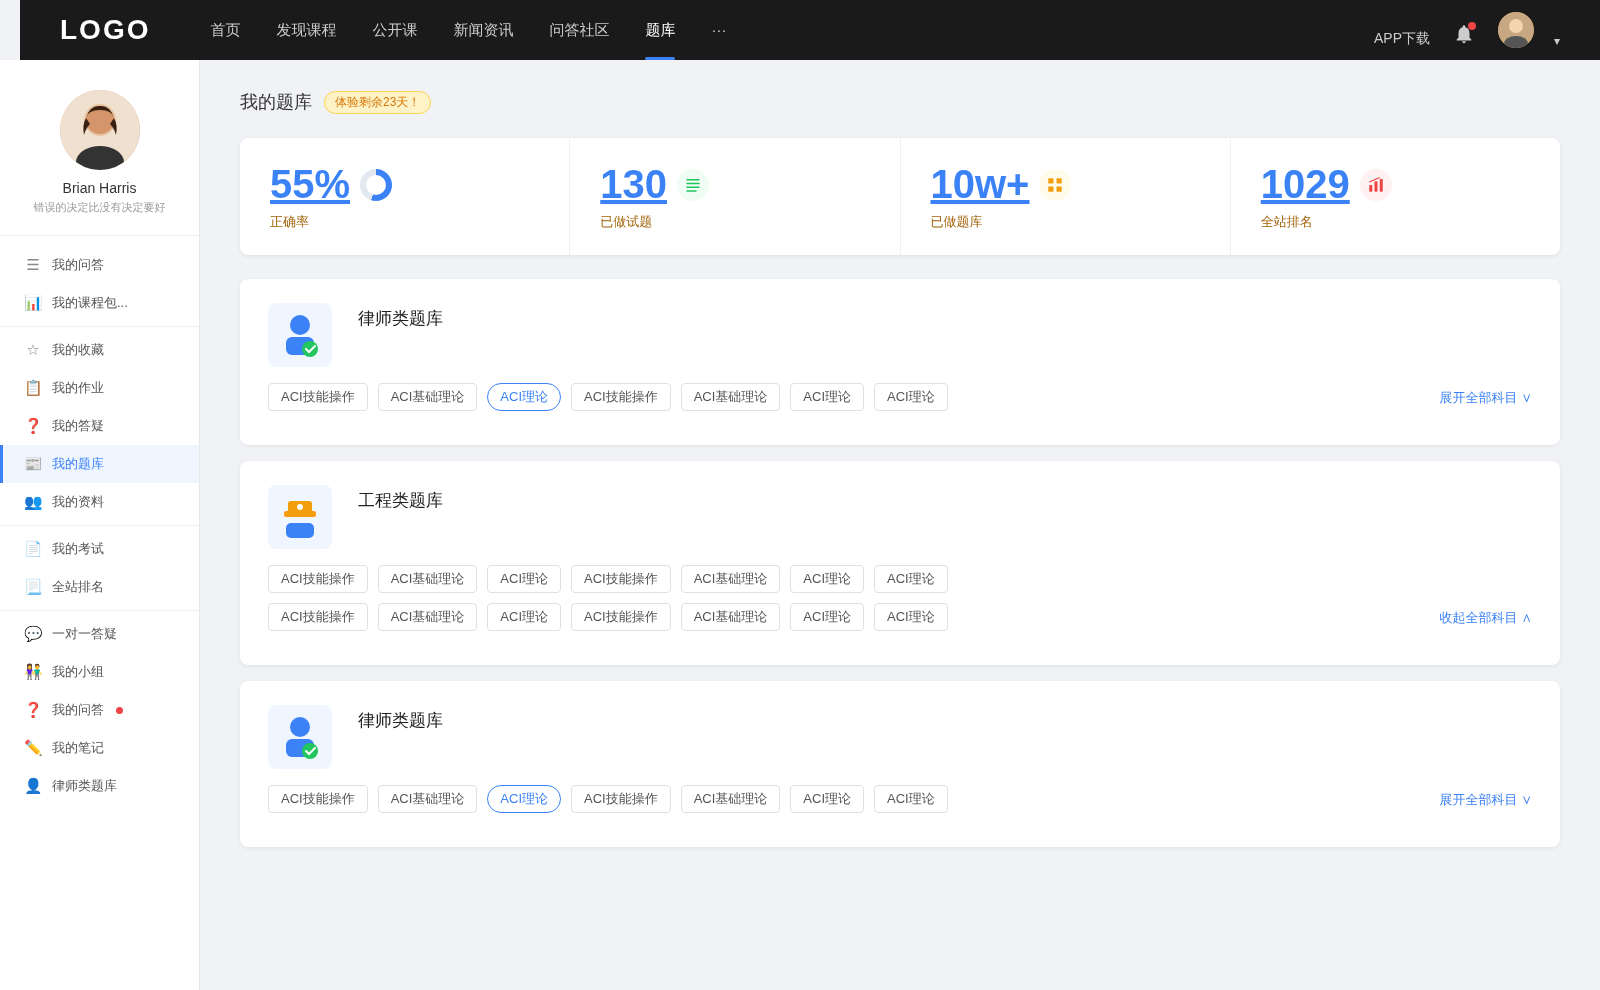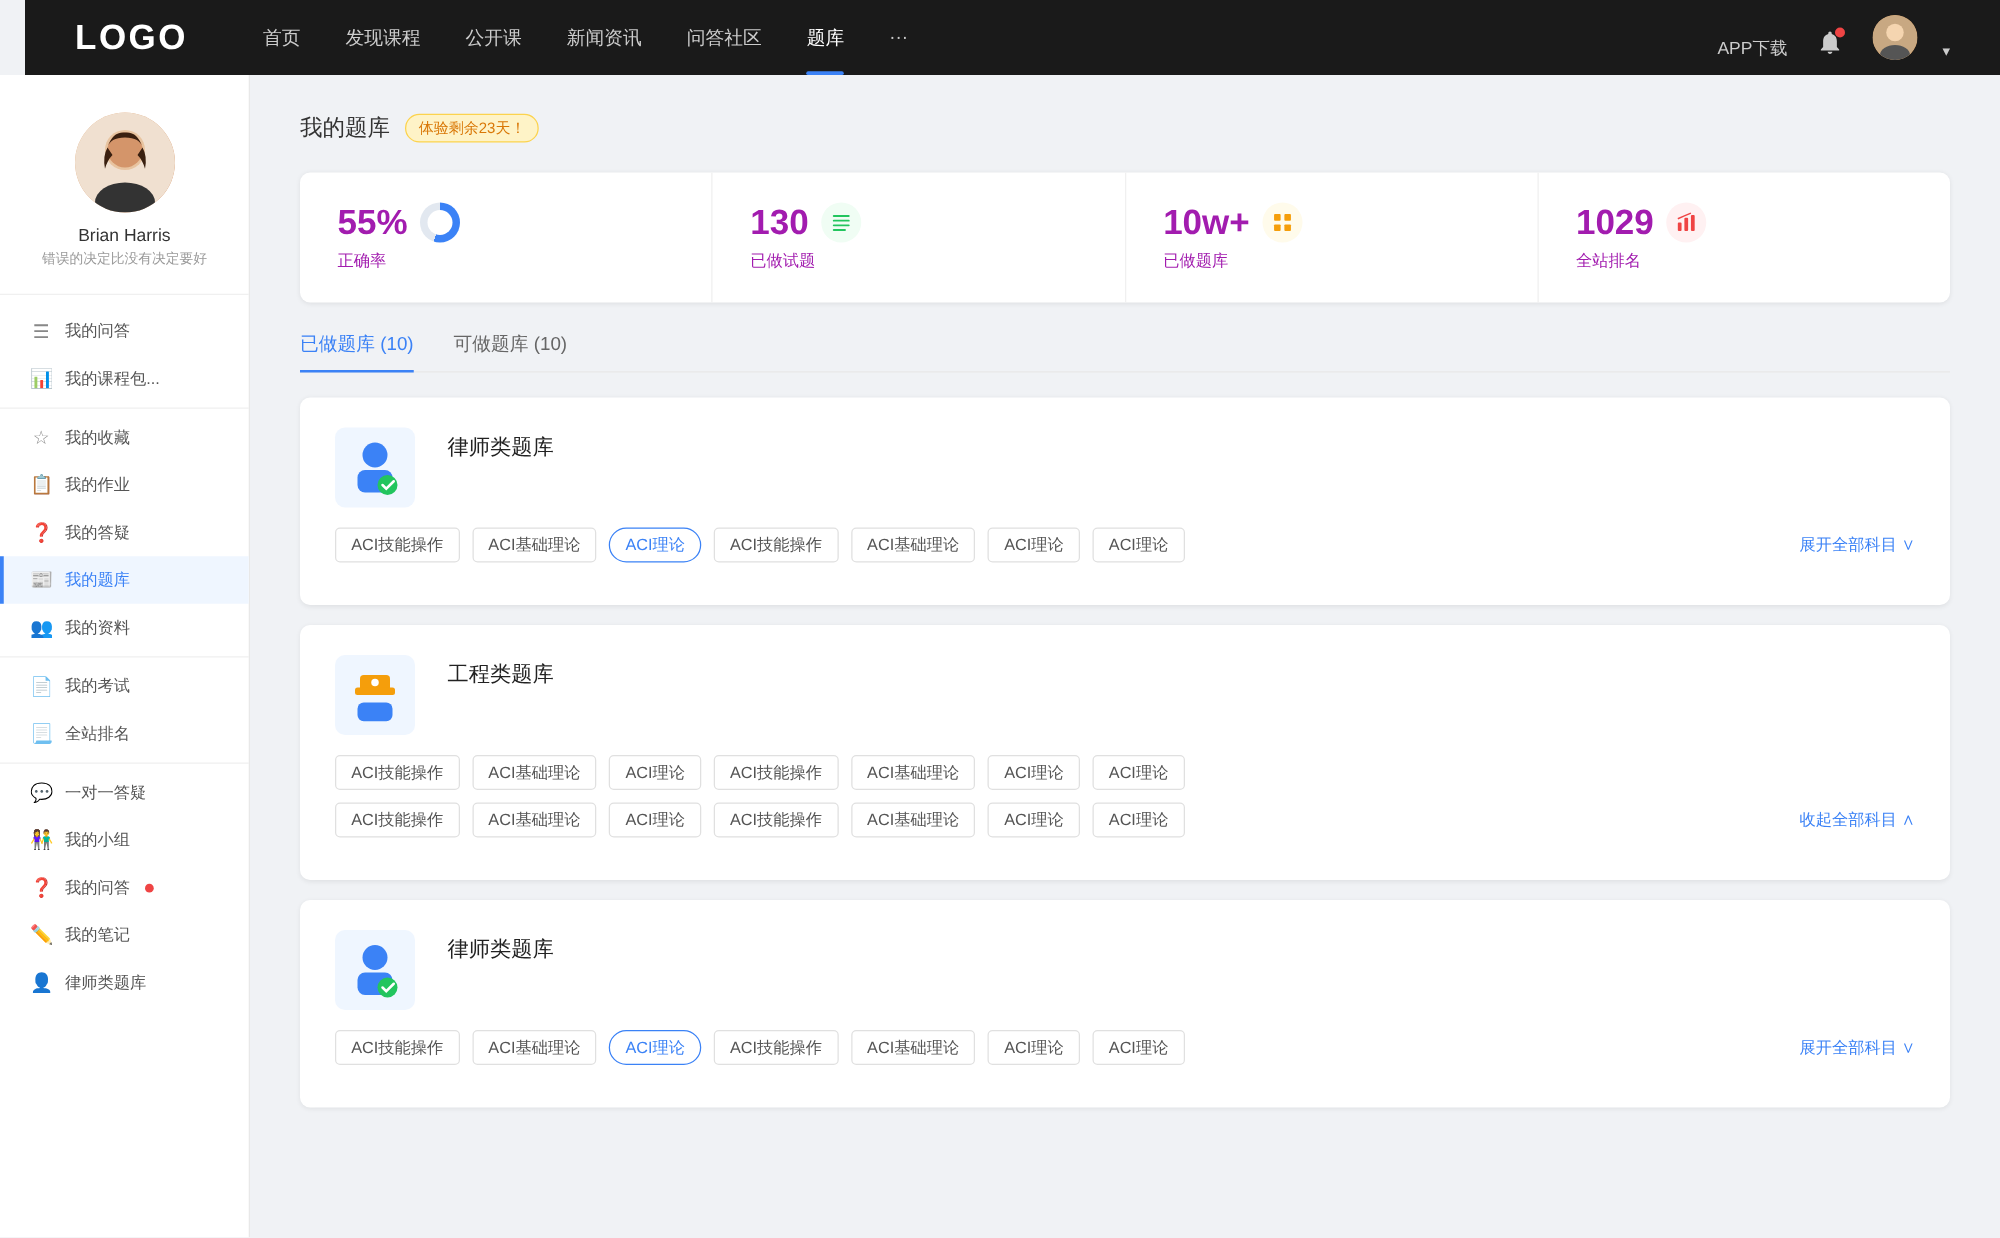--- a/index.html
+++ b/index.html
@@ -215,36 +215,37 @@
       flex-direction: column;
       gap: 6px;
     }
     .stat-card:last-child { border-right: none; }
     .stat-top {
       display: flex;
       align-items: center;
       gap: 10px;
     }
     .stat-value {
-      font-size: 28px;
+      font-size: 40px;
       font-weight: 600;
-      color: #a21caf;
+      color: #3b82f6;
+      text-decoration: underline;
     }
     .stat-icon {
       width: 32px; height: 32px;
       border-radius: 50%;
       display: flex; align-items: center; justify-content: center;
       font-size: 16px;
     }
     .stat-icon.green { background: #f0fdf4; }
     .stat-icon.yellow { background: #fffbeb; }
     .stat-icon.red { background: #fff1f2; }
     .stat-label {
       font-size: 13px;
-      color: #a21caf;
+      color: #a16207;
     }
 
     
     .tab-bar {
       display: flex;
       gap: 32px;
       margin-bottom: 20px;
       border-bottom: 1px solid #e8e8e8;
     }
     .tab-item {
@@ -515,24 +516,20 @@
               <rect x="10" y="7" width="4" height="14" rx="1"></rect>
               <rect x="17" y="4" width="4" height="17" rx="1"></rect>
               <path d="M3 8 L10 5 L17 2" stroke="#ef4444" stroke-width="1.5" fill="none"></path>
             </svg>
           </div>
         </div>
         <span class="stat-label">全站排名</span>
       </div>
     </div>
 
-    <div class="tab-bar">
-      <div class="tab-item active">已做题库 (10)</div>
-      <div class="tab-item">可做题库 (10)</div>
-    </div>
 
     <div class="qbank-card">
       <div class="qbank-header">
         <div class="qbank-icon">
           <svg width="48" height="48" viewBox="0 0 48 48">
             <circle cx="24" cy="14" r="10" fill="#3b82f6"></circle>
             <rect x="10" y="26" width="28" height="18" rx="6" fill="#3b82f6"></rect>
             <circle cx="34" cy="38" r="8" fill="#22c55e"></circle>
             <path d="M30 38 L33 41 L39 35" stroke="white" stroke-width="2" fill="none" stroke-linecap="round"></path>
           </svg>

